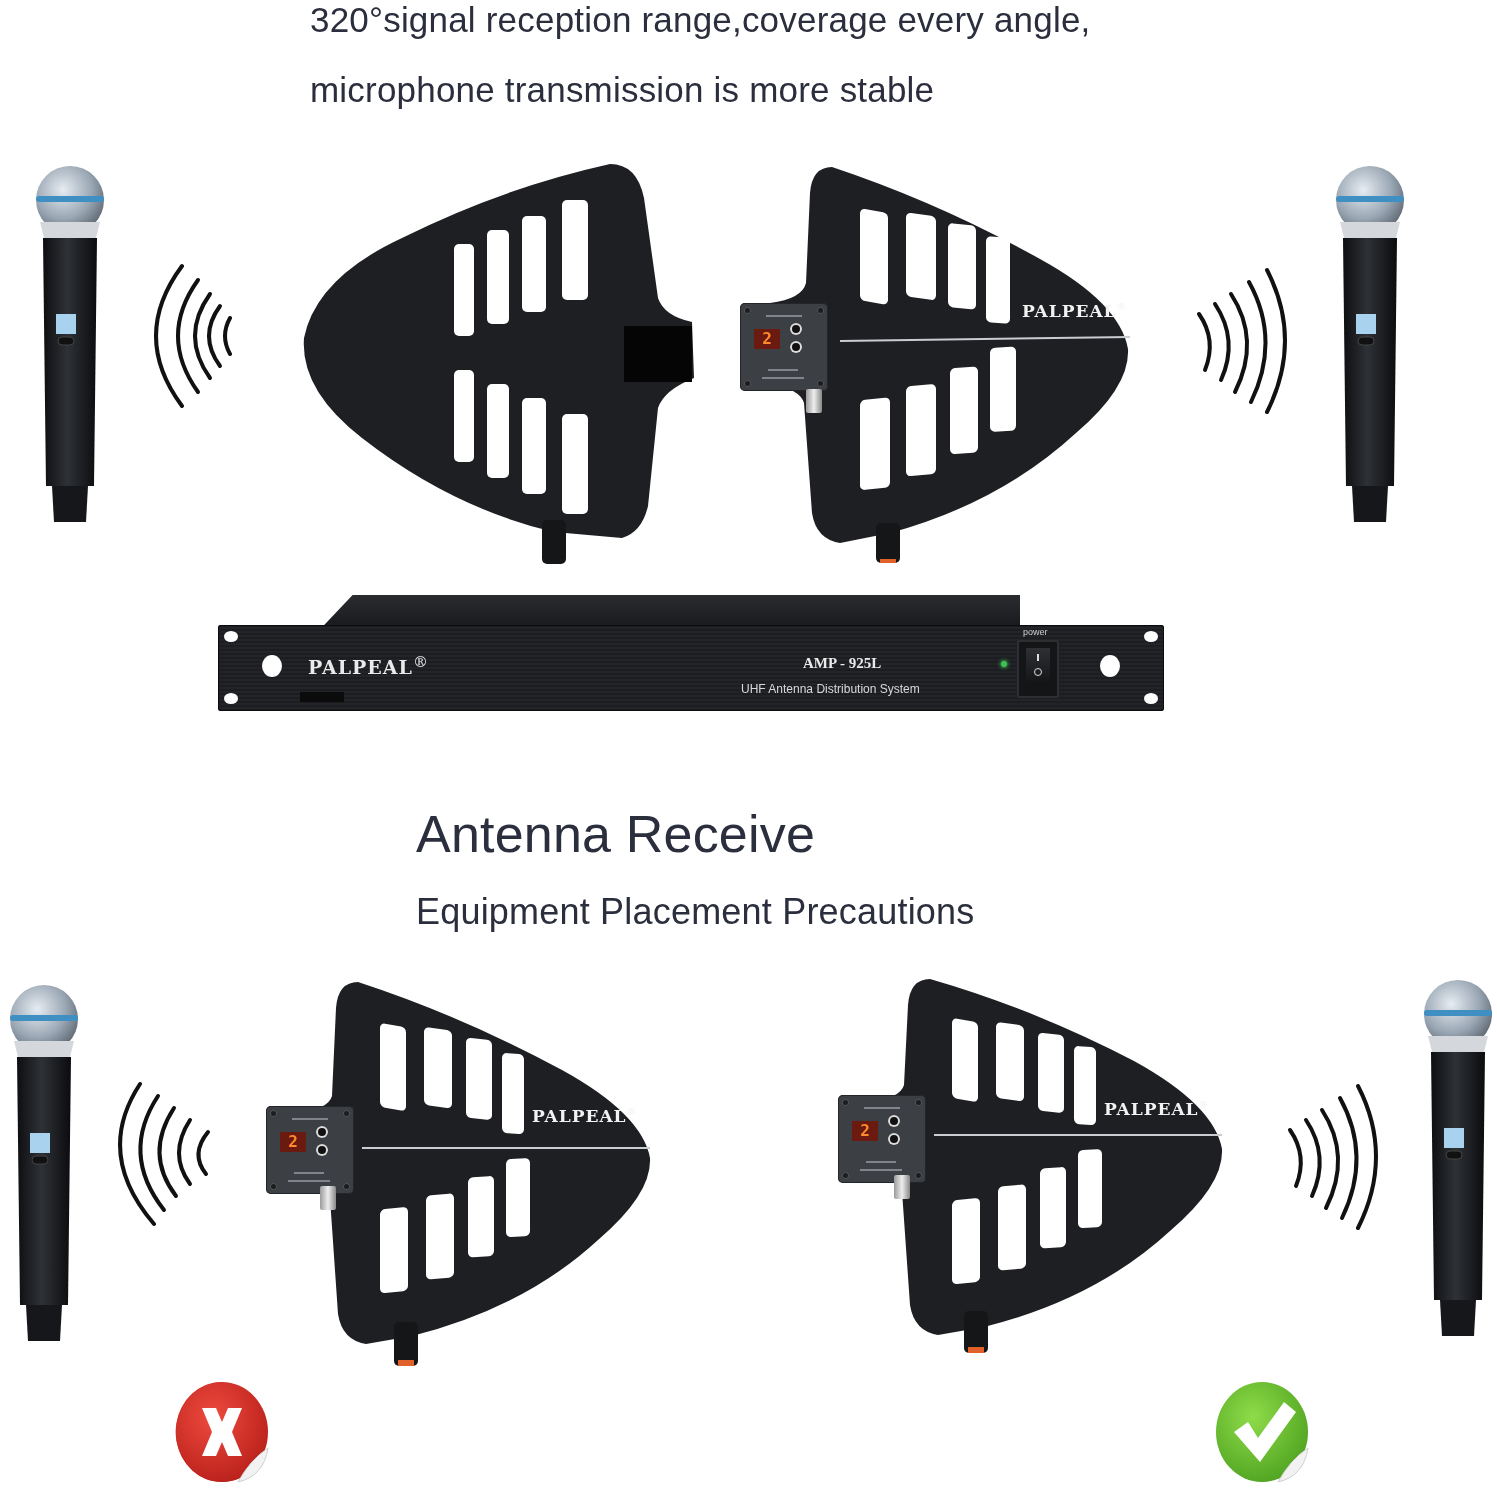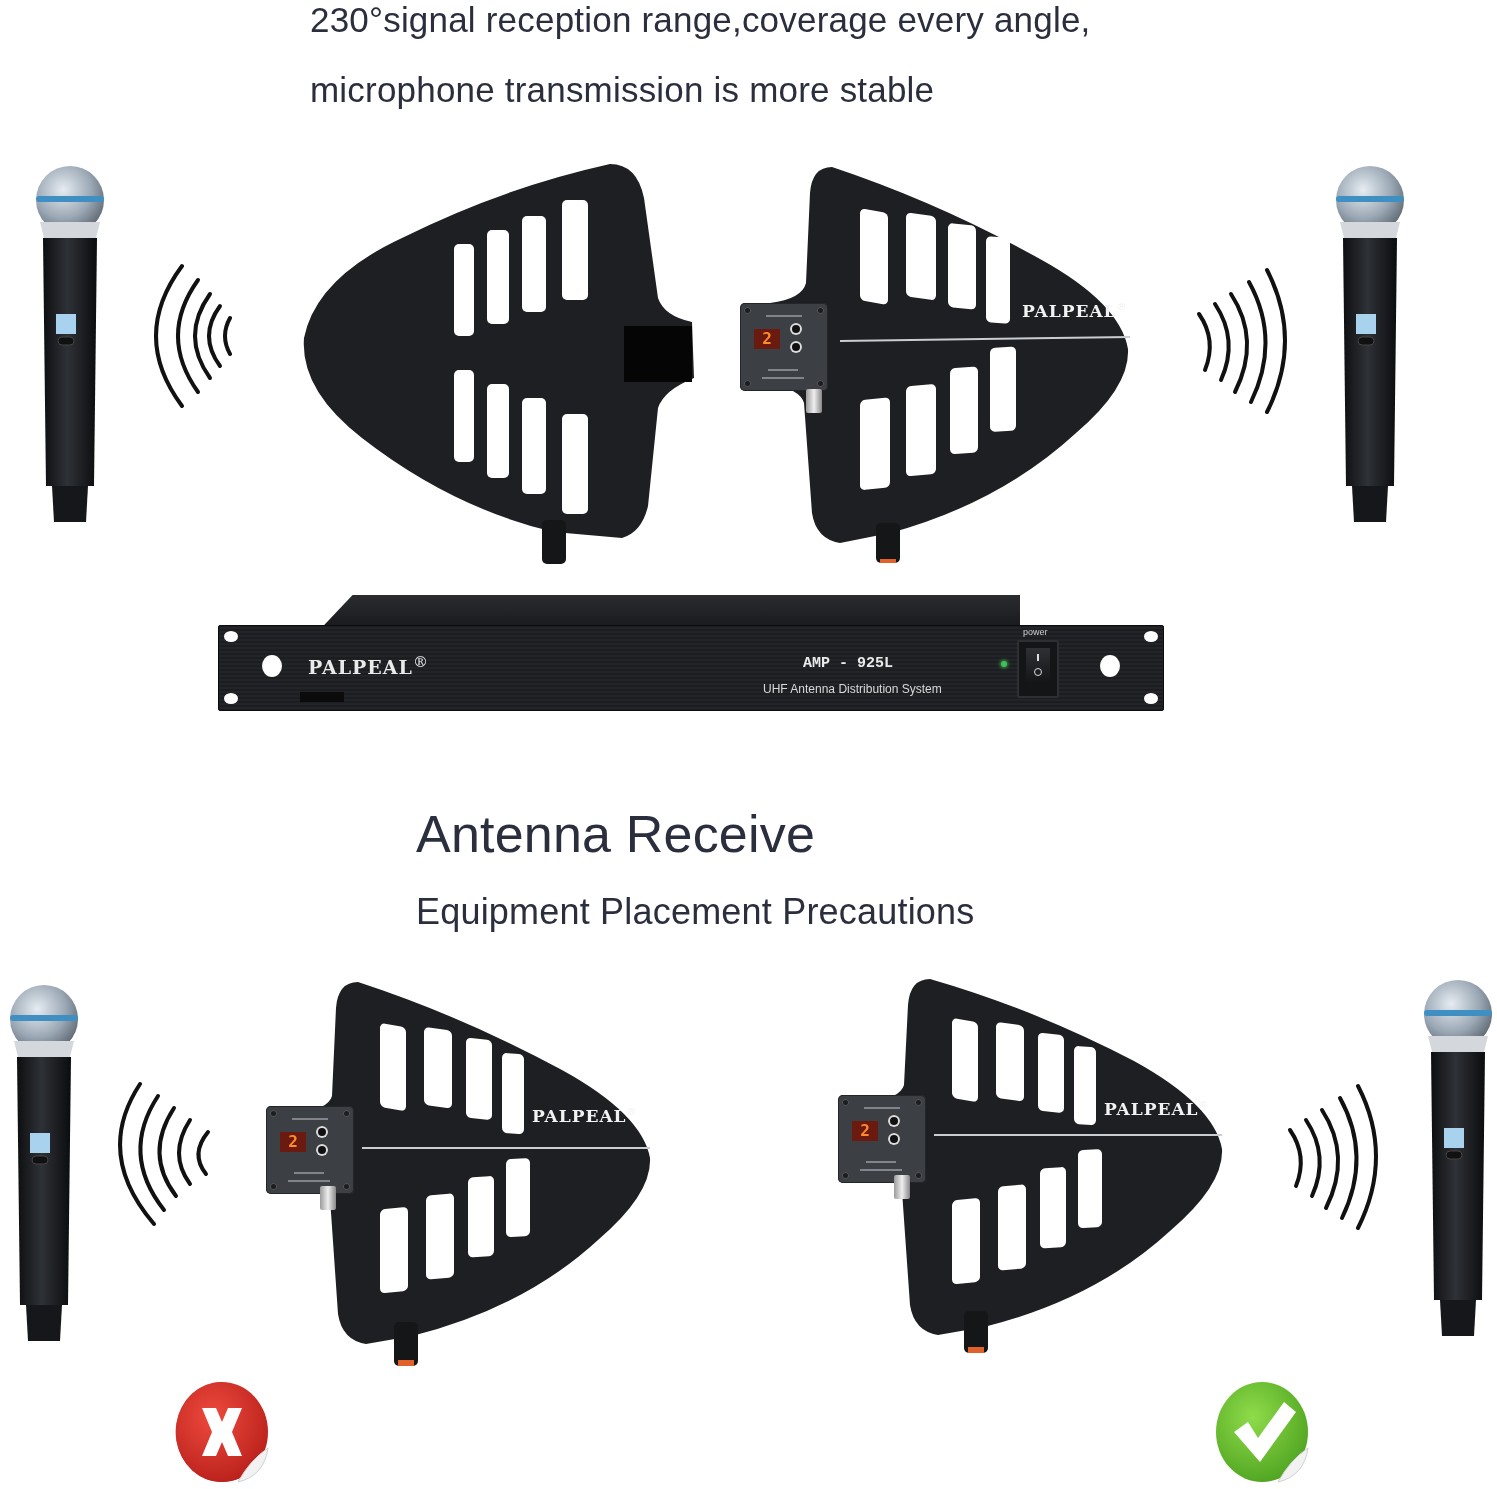--- a/index.html
+++ b/index.html
@@ -41,43 +41,43 @@
     .rack { position: absolute; left: 218px; top: 595px; width: 946px; height: 116px; }
     .rack-top { position: absolute; left: 92px; top: 0; width: 710px; height: 30px;
                 background: linear-gradient(#2a2c30,#1a1b1e); clip-path: polygon(2% 100%, 6% 0, 100% 0, 102% 100%); }
     .rack-face { position: absolute; left: 0; top: 30px; width: 946px; height: 86px;
                  background: repeating-linear-gradient(0deg,#1c1d21 0 2px,#222428 2px 4px);
                  border-radius: 3px; box-shadow: 0 0 0 1px #0c0c0e inset; }
     .hole { position: absolute; background: #fff; border-radius: 50%; }
     .rack-brand { position: absolute; left: 90px; top: 58px; font-family: "DejaVu Serif", serif;
                   font-weight: bold; color: #eaeaea; font-size: 19px; letter-spacing: 1px; white-space: nowrap; }
     .rack-brand sup { font-size: 15px; font-weight: normal; }
-    .rack-model { position: absolute; left: 585px; top: 60px; font-family: Liberation Mono, monospace;
+    .rack-model { position: absolute; left: 585px; top: 60px; font-family: Liberation Serif, serif;
                   font-weight: bold; color: #eaeaea; font-size: 15px; white-space: nowrap; text-align: center; }
-    .rack-desc { position: absolute; left: 545px; top: 87px; color: #d8d8d8; font-size: 12px; white-space: nowrap; }
+    .rack-desc { position: absolute; left: 523px; top: 87px; color: #d8d8d8; font-size: 12px; white-space: nowrap; }
     .rack-power-label { position: absolute; left: 805px; top: 32px; color: #cfcfcf; font-size: 9px; }
     .rack-led { position: absolute; left: 783px; top: 66px; width: 6px; height: 6px; border-radius: 50%;
                 background: #3fbf5a; box-shadow: 0 0 4px #5f5; }
     .rack-switch { position: absolute; left: 799px; top: 45px; width: 38px; height: 54px;
                    background: #141517; border: 2px solid #2d2f33; border-radius: 2px; }
     .rack-switch .rocker { position: absolute; left: 7px; top: 6px; width: 24px; height: 34px;
                            background: linear-gradient(#2e3034,#151618); }
     .rack-switch .rocker:before { content: ""; position: absolute; left: 11px; top: 6px; width: 2px; height: 7px; background: #ddd; }
     .rack-switch .rocker:after { content: ""; position: absolute; left: 8px; top: 20px; width: 6px; height: 6px;
                                  border: 1.5px solid #ddd; border-radius: 50%; }
     .rack-slot { position: absolute; left: 82px; top: 97px; width: 44px; height: 10px; background: #0b0b0c; }
 
     
     .sticker { position: absolute; width: 100px; height: 106px; }
     .sticker svg { width: 100%; height: 100%; display: block; }
   </style>
 </head>
 <body>
 
-<div class="caption cap-top1">230°signal reception range,coverage every angle,</div>
+<div class="caption cap-top1">320°signal reception range,coverage every angle,</div>
 <div class="caption cap-top2">microphone transmission is more stable</div>
 <div class="caption cap-mid1">Antenna Receive</div>
 <div class="caption cap-mid2">Equipment Placement Precautions</div>
 
 <div class="mic" style="left:30px;top:166px;">
   <svg viewBox="0 0 80 360">
     <defs>
       <radialGradient id="grille" cx="40%" cy="35%" r="70%">
         <stop offset="0" stop-color="#e6ecf2"></stop>
           <stop offset=".6" stop-color="#9aa7b4"></stop>

